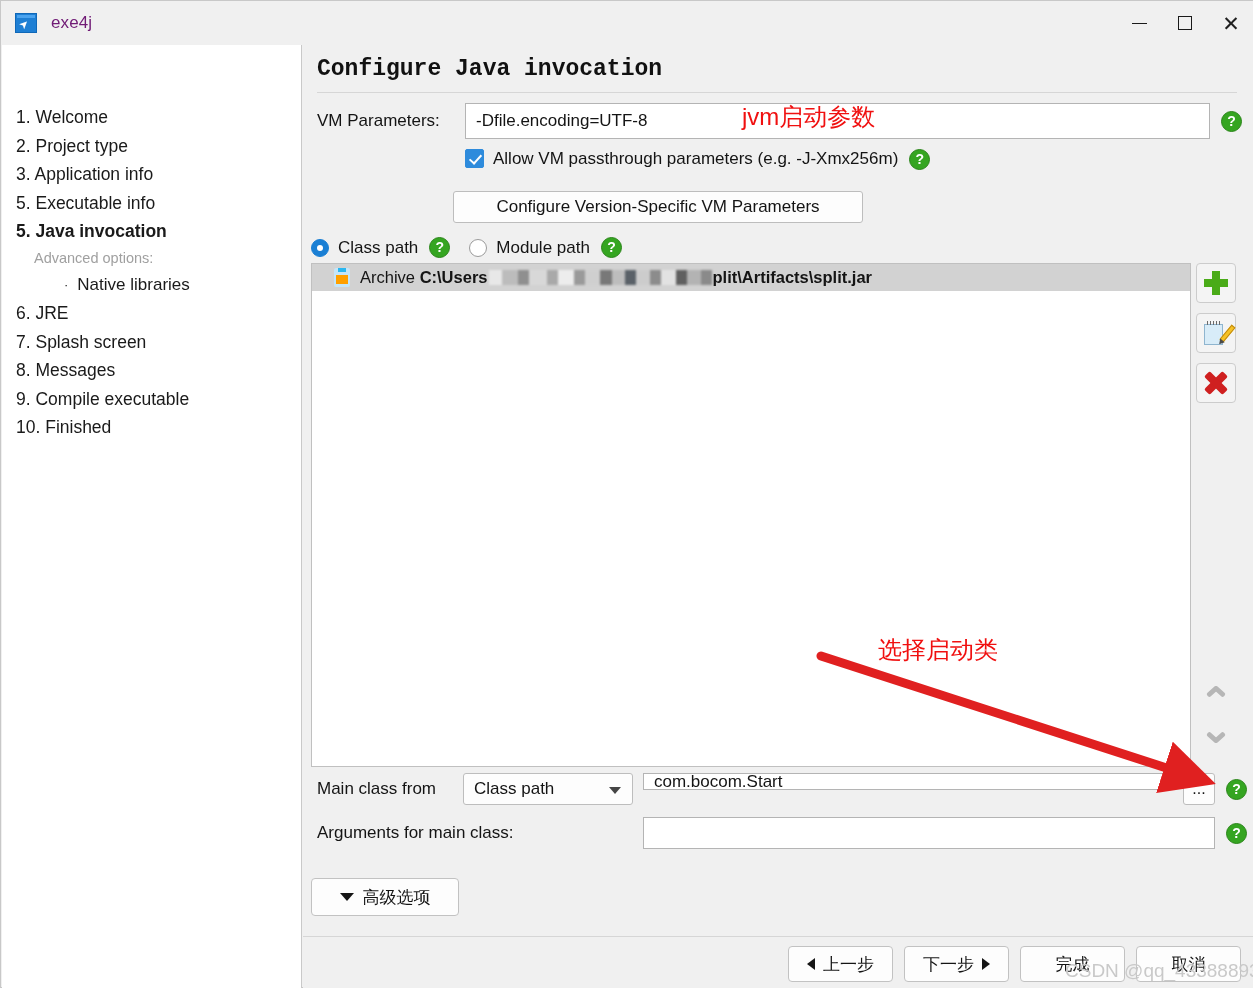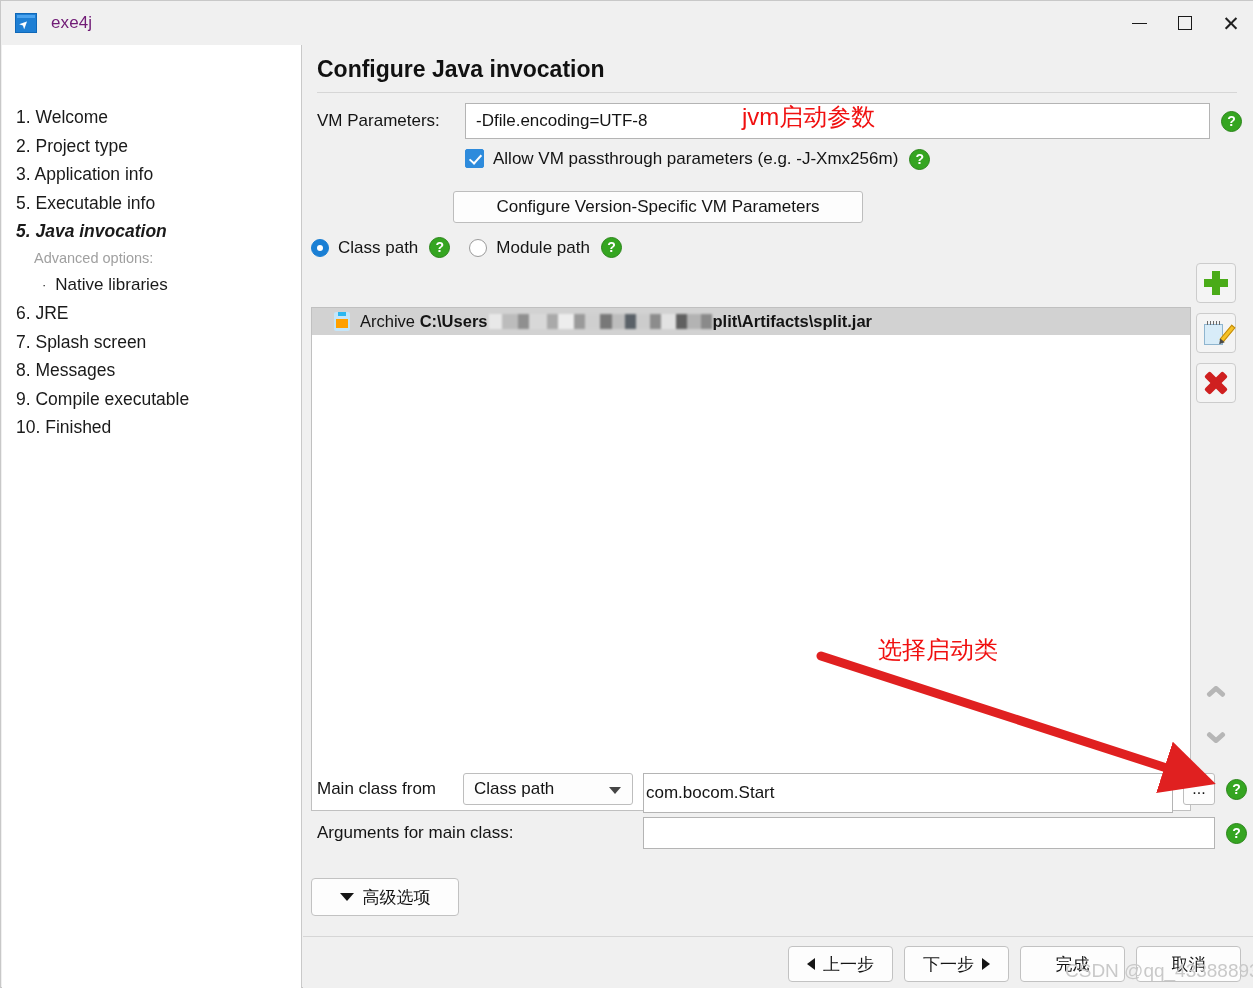--- a/index.html
+++ b/index.html
@@ -53,38 +53,38 @@
   
   #sidebar {
     position: absolute; left: 1px; top: 44px; width: 300px; height: 943px;
     background: #ffffff; border-right: 1px solid #c9c9c9;
     overflow: hidden;
   }
   .nav-item {
     font-size: 17.5px; color: #1a1a1a; padding: 1px 0 1px 14px;
     line-height: 26.5px; white-space: nowrap;
   }
-  .nav-item.current { font-weight: bold; font-style: italic; }
+  .nav-item.current { font-weight: bold; }
   .nav-sub-head {
     font-size: 14.5px; color: #a0a0a0; padding-left: 32px; line-height: 25px;
   }
   .nav-sub {
-    font-size: 17px; color: #1a1a1a; padding-left: 40px; line-height: 28px;
+    font-size: 17px; color: #1a1a1a; padding-left: 62px; line-height: 28px;
     white-space: nowrap;
   }
   .nav-sub .bullet { font-size: 13px; vertical-align: middle; margin-right: 9px; }
 
   
   #main {
     position: absolute; left: 302px; top: 44px;
     width: 950px; height: 943px; background: #f0f0f0;
   }
   #page-title {
     position: absolute; left: 14px; top: 11px;
-    font-size: 23px; font-weight: bold; color: #111;
+    font-size: 23px; font-weight: bold; color: #111; font-family: Liberation Mono, monospace;
   }
   #title-rule {
     position: absolute; left: 14px; top: 47px; width: 920px; height: 1px;
     background: #d6d6d6;
   }
 
   .row-label { font-size: 17px; color: #141414; white-space: nowrap; }
 
   
   #vm-row { position: absolute; left: 14px; top: 58px; width: 920px; height: 36px; }
@@ -137,21 +137,20 @@
     width: 6px; height: 6px; border-radius: 50%; background: #fff;
   }
   .radio-label { margin-left: 9px; font-size: 17px; color: #141414; }
   .radio-gap { width: 19px; }
 
   
   #listbox {
     position: absolute; left: 8px; top: 218px; width: 880px; height: 504px;
     background: #ffffff; border: 1px solid #c0c0c0;
     overflow: hidden;
-    margin-top: 44px;
   }
   #list-row {
     height: 27px; background: #d2d2d2; display: flex; align-items: center;
     padding-left: 22px; white-space: nowrap;
   }
   #jar-icon {
     width: 16px; height: 19px; position: relative; flex: none;
     background: #c4e6fa; border-radius: 2px;
   }
   #jar-icon::before {
@@ -238,24 +237,24 @@
     background: #fdfdfd; border: 1px solid #bdbdbd; border-radius: 3px;
     font-size: 17px; color: #141414; display: flex; align-items: center;
     padding: 0 10px;
   }
   #mc-caret {
     position: absolute; right: 11px; top: 13px;
     border-left: 6.5px solid transparent; border-right: 6.5px solid transparent;
     border-top: 7px solid #454545;
   }
   #mc-input {
-    position: absolute; left: 332px; top: 0; width: 530px; height: 40px;
+    position: absolute; left: 332px; top: 0; width: 530px; height: 17px;
     background: #fff; border: 1px solid #b4b4b4;
     font-family: "Liberation Sans", sans-serif; font-size: 17px; color: #141414;
-    padding: 0 2px; outline: none;
+    padding: 0 10px; outline: none;
   }
   #mc-browse {
     position: absolute; left: 872px; top: 0; width: 32px; height: 32px;
     background: #fdfdfd; border: 1px solid #bdbdbd; border-radius: 3px;
     font-size: 16px; color: #141414; line-height: 24px;
   }
   #mc-help { position: absolute; left: 915px; top: 6px; }
 
   
   #args-row { position: absolute; left: 8px; top: 772px; height: 32px; }

